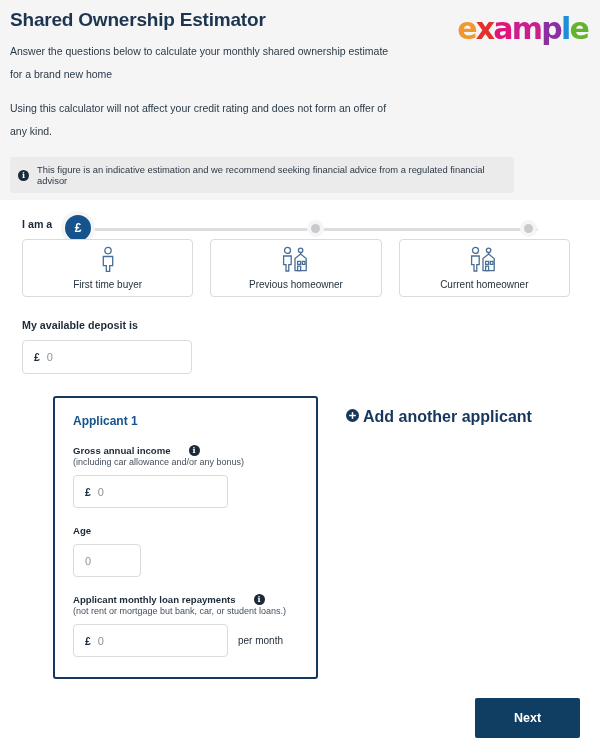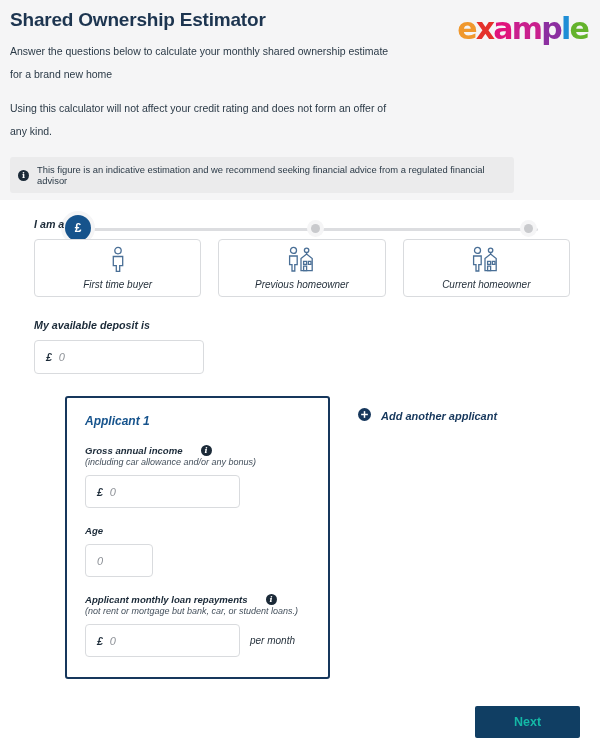--- a/index.html
+++ b/index.html
@@ -117,21 +117,21 @@
   .step-label {
     margin-top: 11px;
     font-size: 10.5px;
     font-weight: bold;
     color: #16538c;
   }
   .step.s1 .step-label { margin-left: 22px; }
   .step-label.idle { color: #9fa3a8; font-weight: normal; }
 
   
-  .body { padding: 18px 30px 0 34px; position: relative; font-style: italic; }
+  .body { padding: 18px 30px 0 22px; position: relative; }
 
   .field-label {
     font-size: 10.7px;
     font-weight: bold;
     color: #1b2a38;
     margin-bottom: 9px;
   }
 
   .cards { display: flex; gap: 17px; }
   .card {
@@ -198,35 +198,35 @@
   .group { margin-top: 17px; }
   .group.first { margin-top: 0; }
   .row-inline { display: flex; align-items: center; gap: 10px; }
   .per-month { font-size: 10px; color: #25313c; padding-top: 8px; }
 
   .add-applicant {
     margin-left: 28px;
     margin-top: 12px;
     display: flex;
     align-items: center;
-    gap: 10px;
-    font-size: 11px;
+    gap: 4px;
+    font-size: 16px;
     font-weight: bold;
     color: #16375c;
     cursor: pointer;
   }
 
   .next-btn {
     position: absolute;
     right: 20px;
     bottom: 12px;
     width: 105px;
-    height: 32px;
+    height: 40px;
     background: #103e63;
-    color: #14b8a6;
+    color: #ffffff;
     border: none;
     border-radius: 2px;
     font-size: 12.5px;
     font-weight: bold;
     font-family: "Liberation Sans", sans-serif;
     cursor: pointer;
   }
 </style>
 </head>
 <body>

